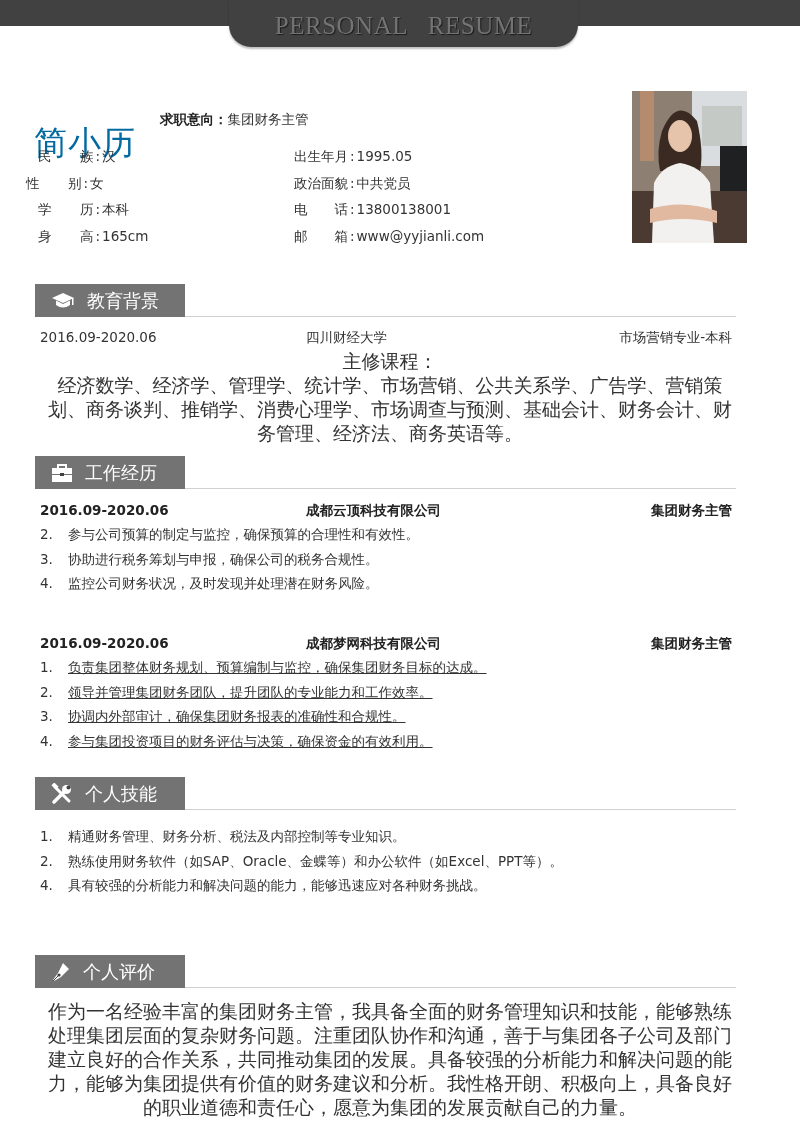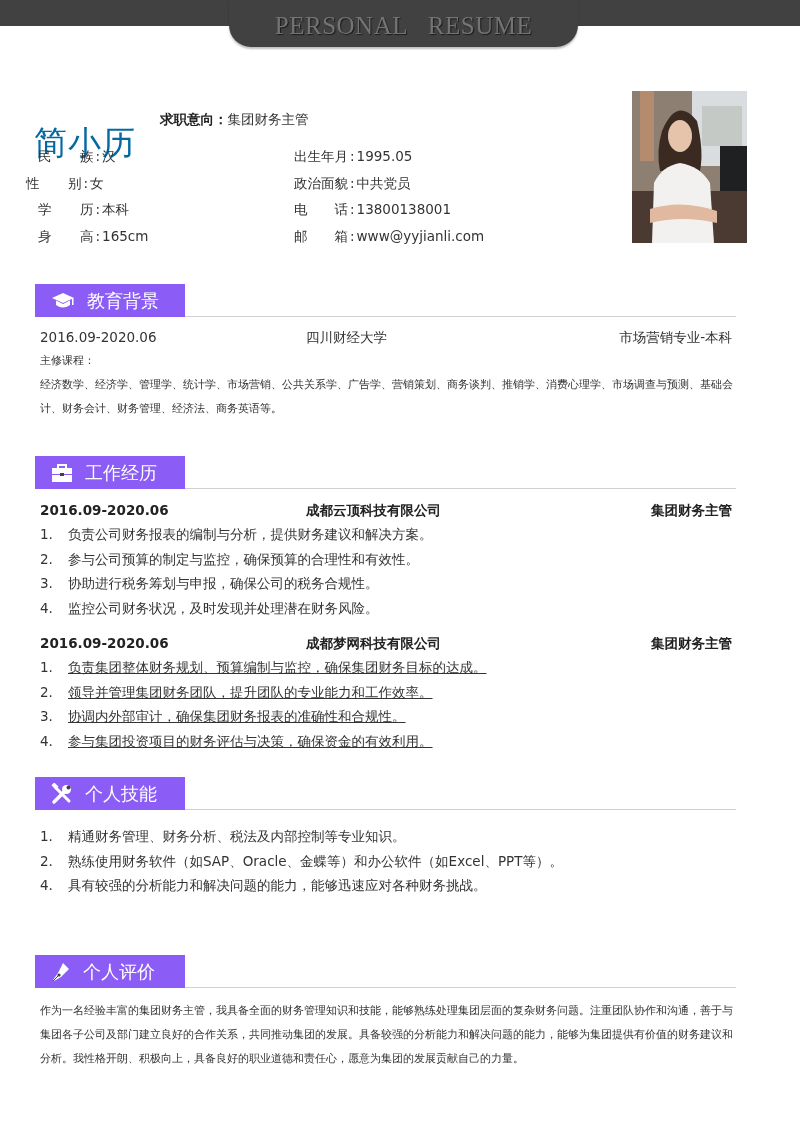--- a/index.html
+++ b/index.html
@@ -20,31 +20,31 @@
   .info { position: absolute; font-size: 13.5px; color: #333; }
   .info-row { position: absolute; white-space: nowrap; }
   .info-row .k1 { display: inline-block; width: 42px; }
   .info-row .k2 { display: inline-block; }
   .info-row .sep { margin: 0 2px; }
 
   .photo { position: absolute; left: 632px; top: 91px; width: 115px; height: 152px; overflow: hidden;
     background: linear-gradient(180deg, #9a8b7b 0%, #b9aea2 40%, #6f6a66 100%); }
 
   .section-head { position: absolute; left: 35px; height: 33px; width: 701px; }
-  .section-head .tab { position: absolute; left: 0; top: 0; width: 150px; height: 33px; background: #8b5cf6;
+  .section-head .tab { position: absolute; left: 0; top: 0; width: 150px; height: 33px; background: #737373;
     display: flex; align-items: center; padding-left: 16px; color: #ffffff; font-size: 18px; }
   .section-head .tab svg { margin-right: 12px; }
   .section-head .line { position: absolute; left: 150px; right: 0; bottom: 0; height: 1px; background: #d0d0d0; }
 
   .row3 { position: absolute; left: 40px; width: 692px; font-size: 13.5px; color: #333; }
   .row3 .c { position: absolute; left: 266px; }
   .row3 .r { position: absolute; right: 0; }
   .row3.bold { font-weight: bold; color: #222; }
 
-  .text { position: absolute; left: 40px; width: 700px; font-size: 11px; line-height: 24px; color: #333; }
+  .text { position: absolute; left: 40px; width: 700px; font-size: 19px; line-height: 24px; color: #333; text-align: center; }
   .list { position: absolute; left: 40px; width: 700px; font-size: 13.5px; color: #333; list-style: none; }
   .list li { height: 24.5px; line-height: 24.5px; white-space: nowrap; }
   .list .num { display: inline-block; width: 28px; }
 </style>
 </head>
 <body>
 
 <div class="topbar"></div>
 <div class="topbar-tab"></div>
 <div class="topbar-title">PERSONAL RESUME</div>
@@ -128,21 +128,20 @@
   </div>
   <div class="line"></div>
 </div>
 
 <div class="row3 bold" style="top:502px;">
   <span>2016.09-2020.06</span>
   <span class="c">成都云顶科技有限公司</span>
   <span class="r">集团财务主管</span>
 </div>
 <ul class="list" style="top:522px;">
-  <li><span class="num">1.</span><span>负责公司财务报表的编制与分析，提供财务建议和解决方案。</span></li>
   <li><span class="num">2.</span><span>参与公司预算的制定与监控，确保预算的合理性和有效性。</span></li>
   <li><span class="num">3.</span><span>协助进行税务筹划与申报，确保公司的税务合规性。</span></li>
   <li><span class="num">4.</span><span>监控公司财务状况，及时发现并处理潜在财务风险。</span></li>
 </ul>
 
 <div class="row3 bold" style="top:635px;">
   <span>2016.09-2020.06</span>
   <span class="c">成都梦网科技有限公司</span>
   <span class="r">集团财务主管</span>
 </div>

